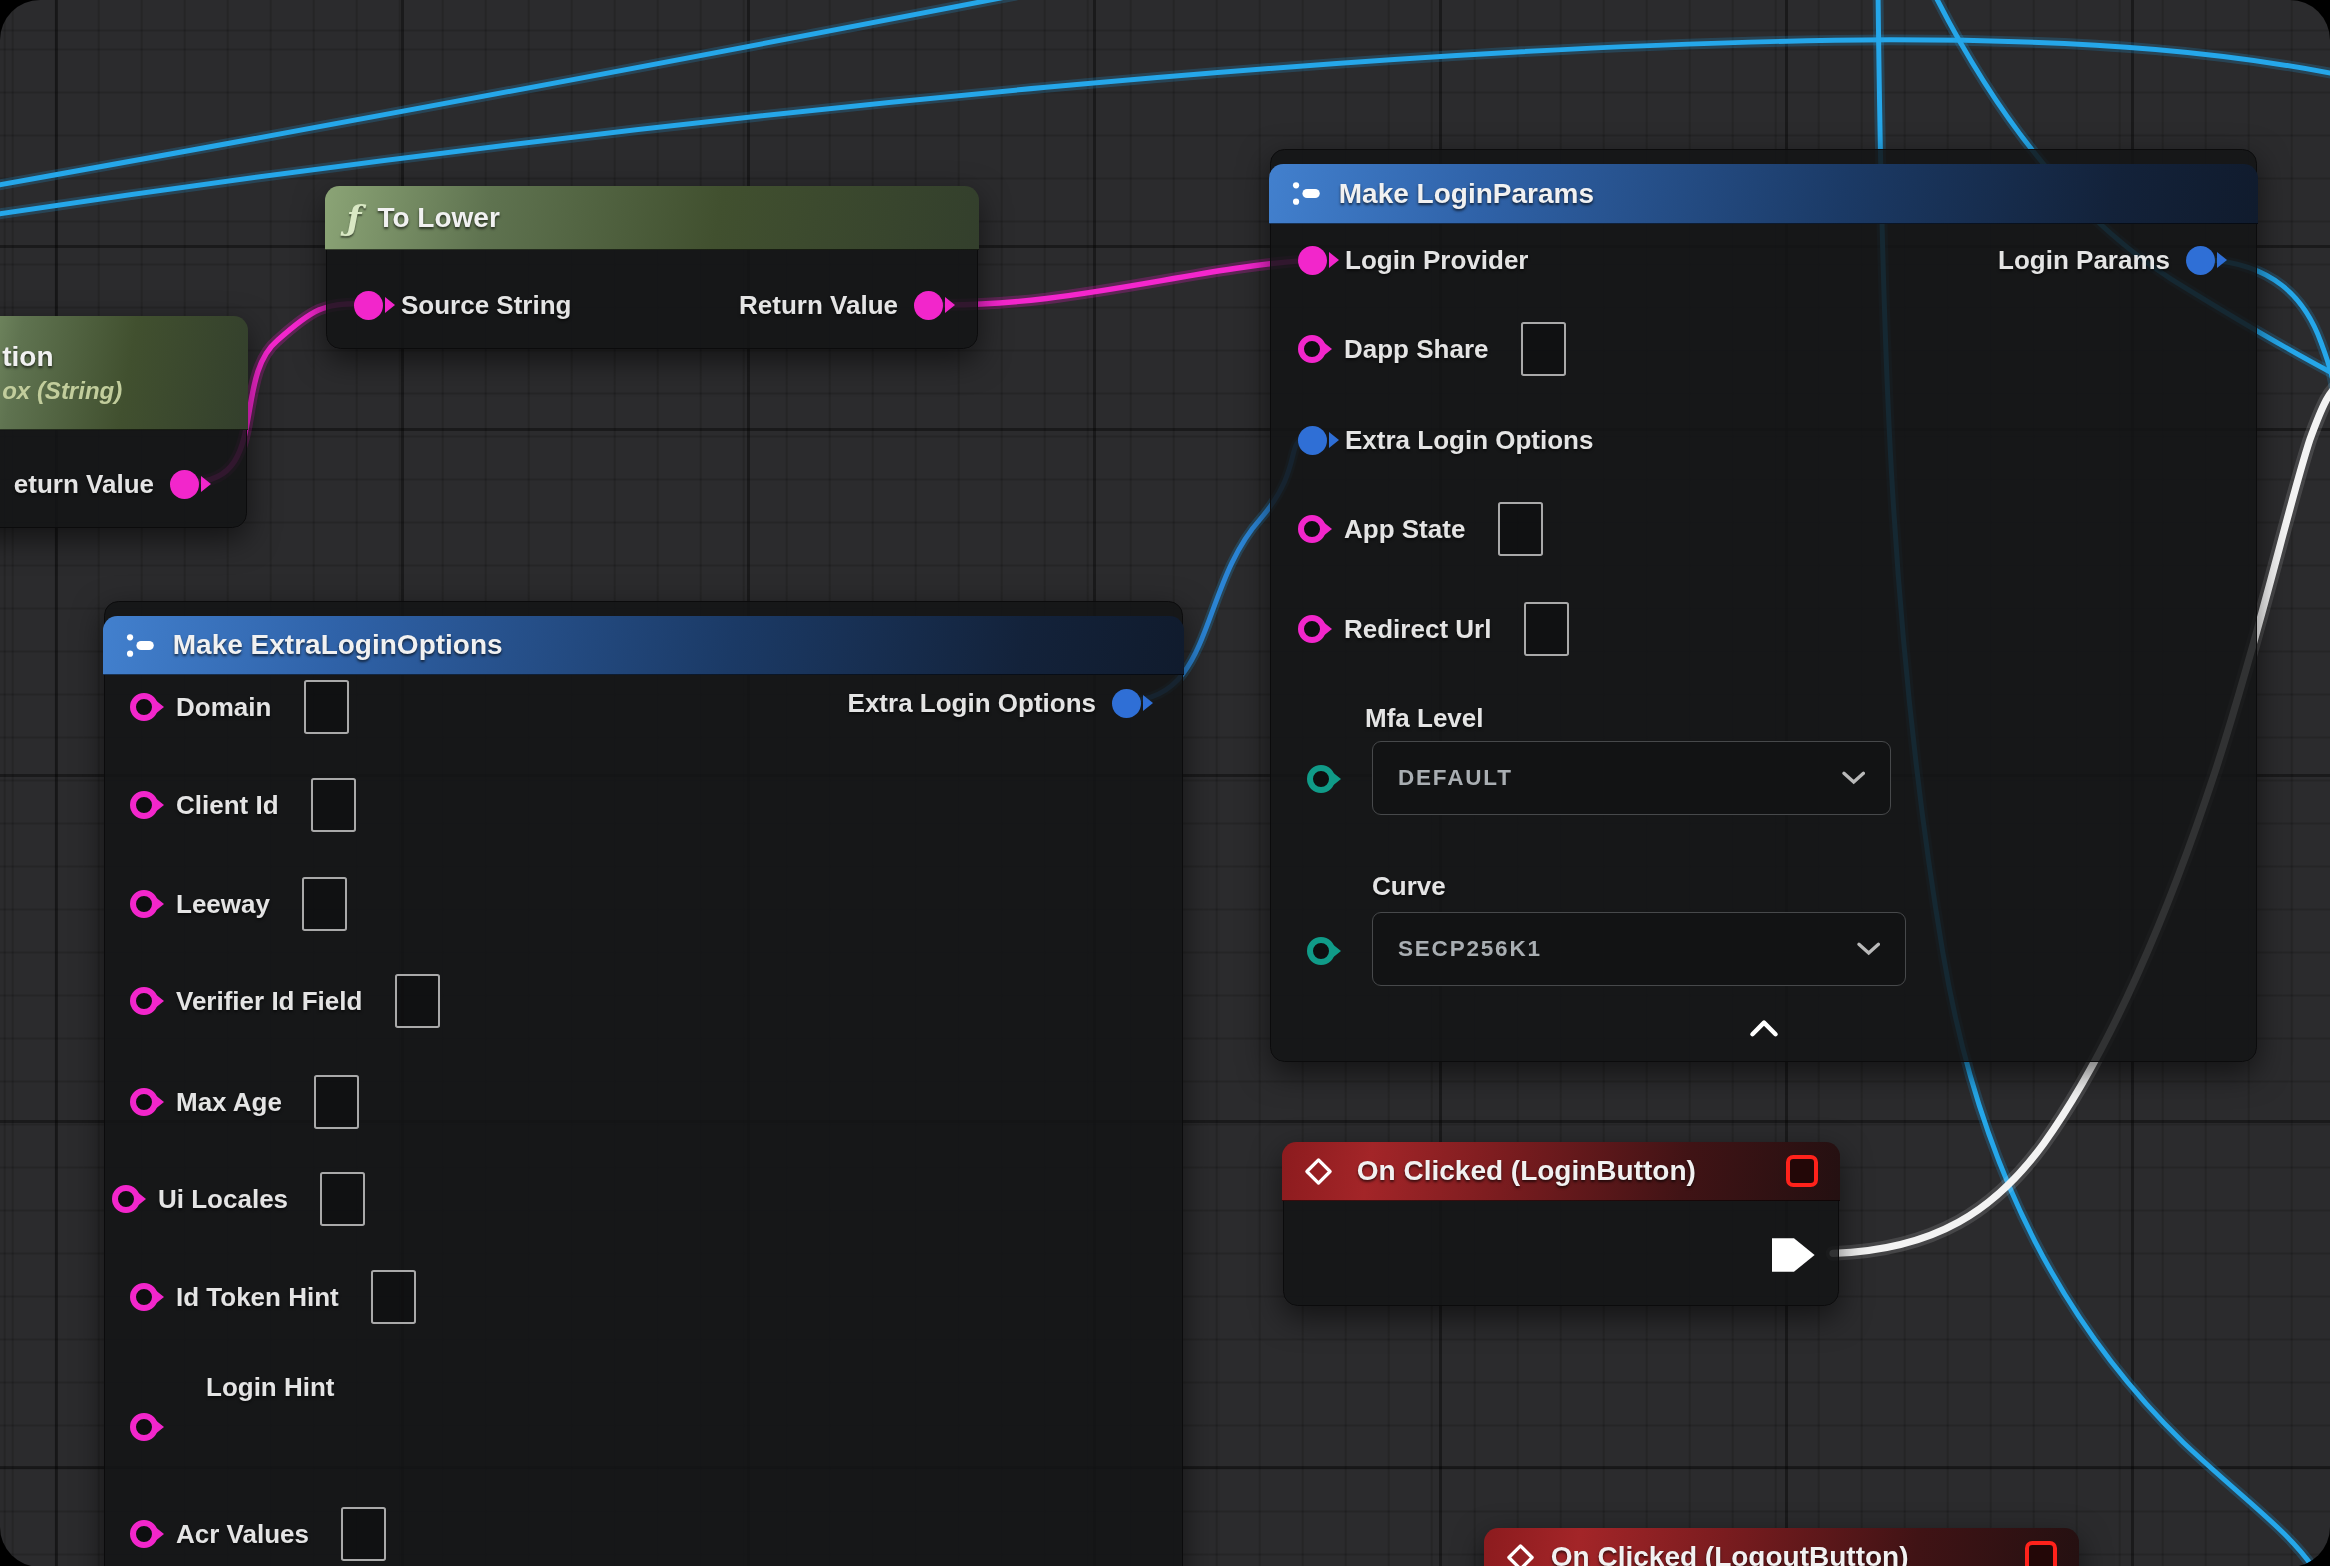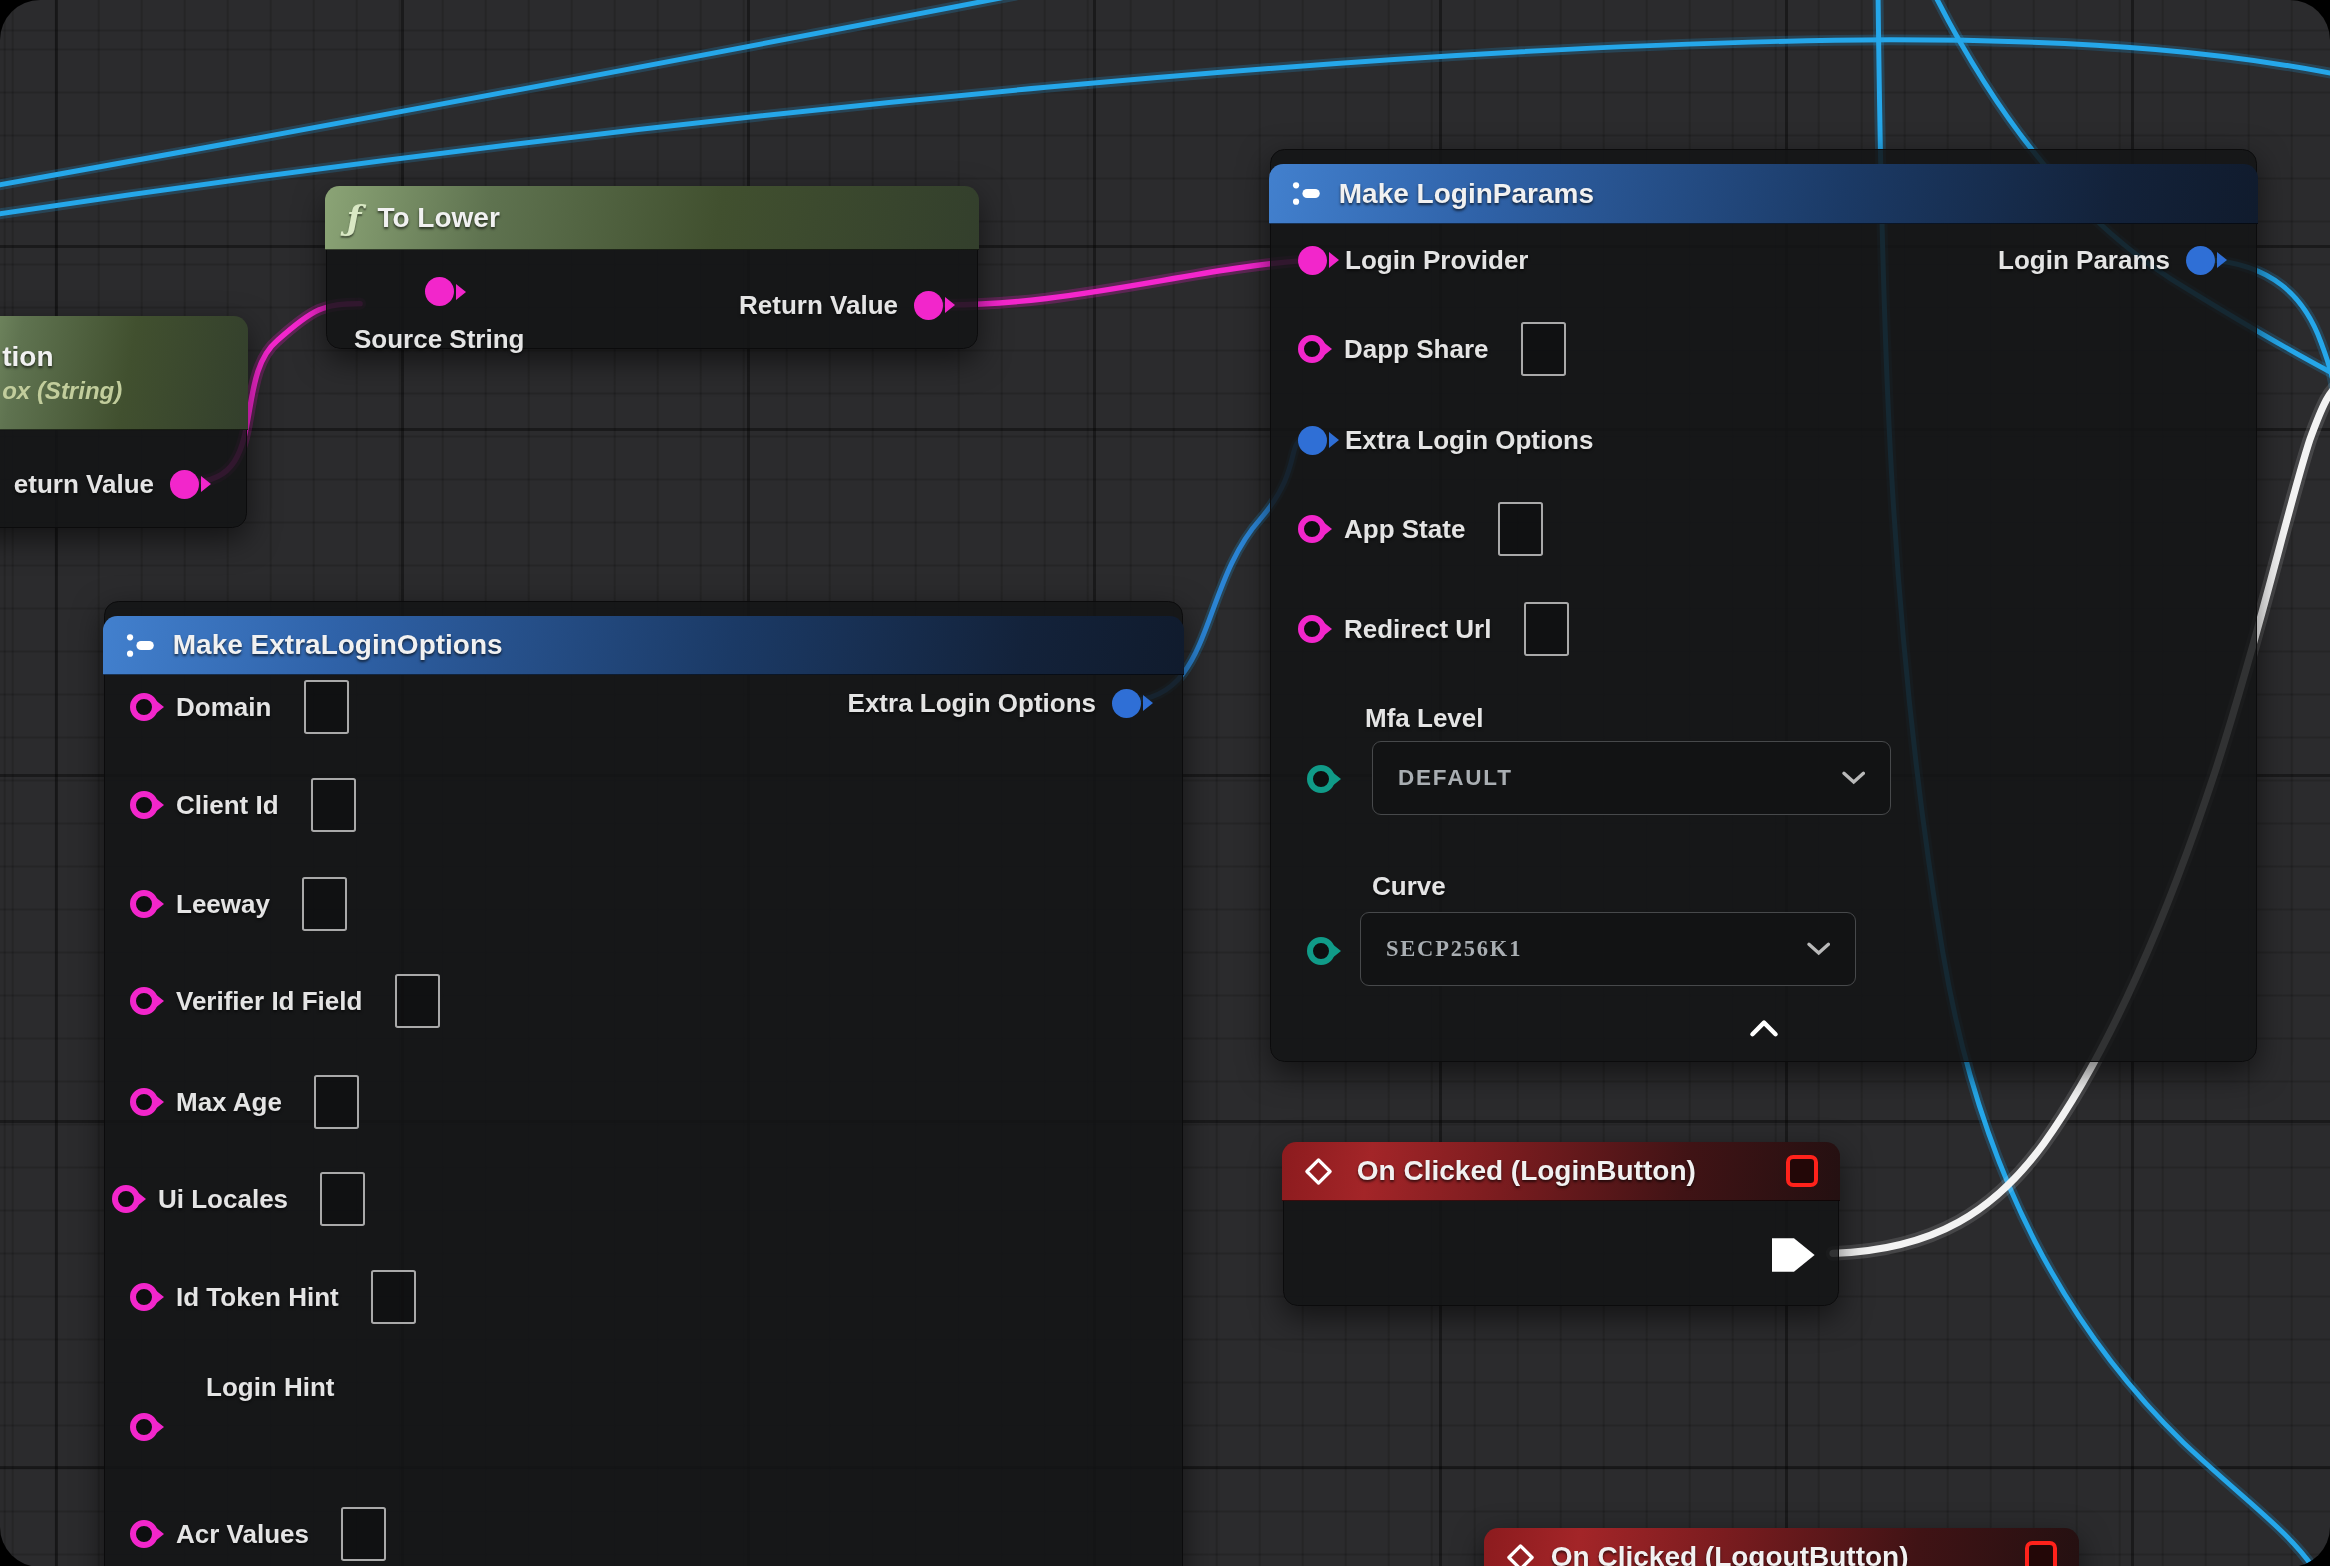--- a/index.html
+++ b/index.html
@@ -97,21 +97,21 @@
       <span class="plab">eturn Value</span>
       <span class="pin filled pink"></span>
     </div>
   </div>
 
   <div class="node" style="left:326px;top:187px;width:650px;height:160px;">
     <div class="hdr hdr-green" style="height:63px;">
       <span class="fico">ƒ</span>
       <span class="ntitle">To Lower</span>
     </div>
-    <div class="prow" style="top:89px;left:27px;flex-direction:column;">
+    <div class="prow" style="top:89px;left:27px;">
       <span class="pin filled pink"></span>
       <span class="plab">Source String</span>
     </div>
     <div class="outrow" style="top:89px;right:34px;">
       <span class="plab">Return Value</span>
       <span class="pin filled pink"></span>
     </div>
   </div>
 
   <div class="node" style="left:104px;top:601px;width:1077px;height:1001px;">
@@ -224,21 +224,21 @@
       <span class="ddtext">DEFAULT</span>
       <svg width="23.4" height="14.4" viewBox="0 0 24 14">
         <path d="M2 2 L12 11 L22 2" stroke="#b9b9b9" stroke-width="3.4" fill="none" stroke-linecap="round"></path>
       </svg>
     </div>
 
     <span class="flab" style="left:101px;top:721px;">Curve</span>
     <div class="prow" style="top:773px;left:36px;">
       <span class="pin hollow teal"></span>
     </div>
-    <div class="dd" style="left:89px;top:762px;width:496px;font-family:Liberation Serif, serif;">
+    <div class="dd" style="left:101px;top:762px;width:534px;">
       <span class="ddtext">SECP256K1</span>
       <svg width="23.4" height="14.4" viewBox="0 0 24 14">
         <path d="M2 2 L12 11 L22 2" stroke="#b9b9b9" stroke-width="3.4" fill="none" stroke-linecap="round"></path>
       </svg>
     </div>
 
     <svg class="collapse" style="top:868px;" width="32" height="20" viewBox="0 0 36 22">
       <path d="M5 18 L18 5 L31 18" stroke="#ffffff" stroke-width="5" fill="none" stroke-linecap="round" stroke-linejoin="round"></path>
     </svg>
   </div>

